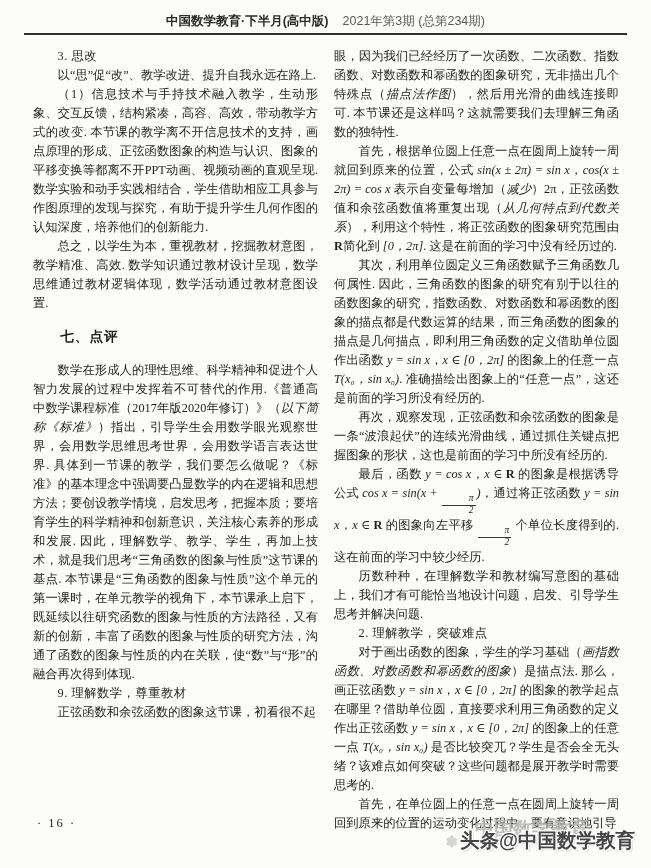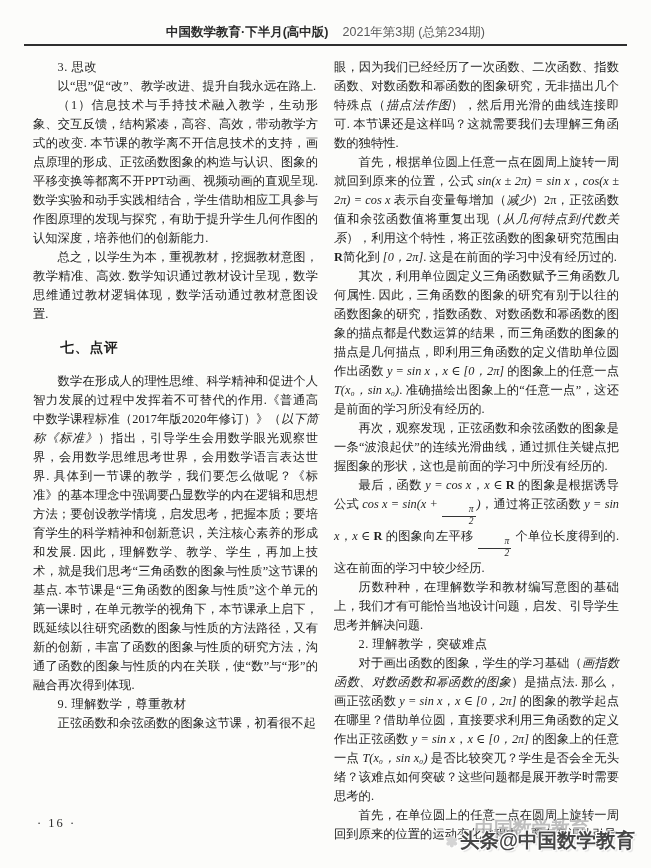--- a/index.html
+++ b/index.html
@@ -15,21 +15,21 @@
     width:651px;height:868px;
     margin:0 auto;
     background:var(--paper);
     color:var(--text);
     font-family:"Liberation Serif","DejaVu Serif",serif;
     overflow:hidden;
     box-sizing:border-box;
   }
   
   .header{
-    padding-top:25px;
+    padding-top:14px;
     text-align:center;
     font-size:12.5px;
     line-height:15px;
     white-space:nowrap;
   }
   .journal-title{
     font-family:"Liberation Sans","DejaVu Sans",sans-serif;
     font-weight:700;
     color:#2a2a2a;
   }

